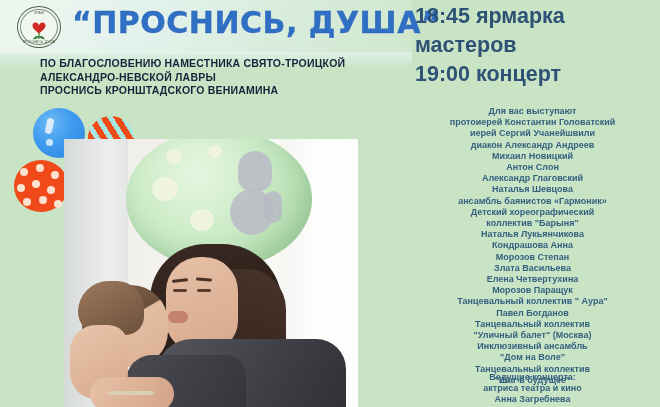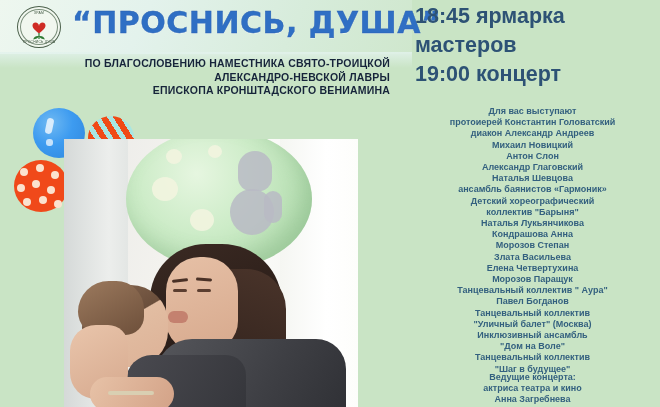--- a/index.html
+++ b/index.html
@@ -61,21 +61,21 @@
     color:#2f6fc4;
     text-align:center;
     -webkit-text-stroke:0.3px #2a5fae;
     text-shadow:0 1px 0 rgba(255,255,255,.45);
     white-space:nowrap;
   }
 
   
   .blessing{
     position:absolute;left:40px;top:57px;width:350px;
-    text-align:right;
+    text-align:left;
     font-family:"Liberation Sans", sans-serif;
     font-weight:bold;
     font-size:10.5px;
     line-height:13.5px;
     letter-spacing:.2px;
     color:#16243a;
   }
 
   
   .balloon{position:absolute;border-radius:50%;}
@@ -225,21 +225,21 @@
       <div class="lt-top">ХРАМ</div>
       <div class="lt-bot">ПРОСНИСЬ ДУША</div>
     </div>
   </div>
 
   <div class="main-title">“ПРОСНИСЬ, ДУША”</div>
 
   <div class="blessing">
     <div>ПО БЛАГОСЛОВЕНИЮ НАМЕСТНИКА  СВЯТО-ТРОИЦКОЙ</div>
     <div>АЛЕКСАНДРО-НЕВСКОЙ ЛАВРЫ</div>
-    <div>ЕПИСКОПА КРОНШТАДСКОГО ВЕНИАМИНА</div>
+    <div>ПРОСНИСЬ КРОНШТАДСКОГО ВЕНИАМИНА</div>
   </div>
 
   <div class="balloon b-blue">
     <div class="shine"></div>
     <div class="shine2"></div>
   </div>
   <div class="balloon b-stripe"></div>
   <div class="balloon b-dots">
     <div class="d" style="left:6px;top:8px"></div>
     <div class="d" style="left:22px;top:4px"></div>
@@ -289,20 +289,21 @@
 
   <div class="schedule">
     <div>18:45 ярмарка</div>
     <div>мастеров</div>
     <div>19:00 концерт</div>
   </div>
 
   <div class="performers">
     <span class="line">Для вас выступают</span>
     <span class="line">протоиерей Константин Головатский</span>
+    <span class="line">иерей Сергий Учанейшвили</span>
     <span class="line">диакон Александр Андреев</span>
     <span class="line">Михаил Новицкий</span>
     <span class="line">Антон Слон</span>
     <span class="line">Александр Глаговский</span>
     <span class="line">Наталья Шевцова</span>
     <span class="line">ансамбль баянистов «Гармоник»</span>
     <span class="line">Детский хореографический</span>
     <span class="line">коллектив "Барыня"</span>
     <span class="line">Наталья Лукьянчикова</span>
     <span class="line">Кондрашова Анна</span>

